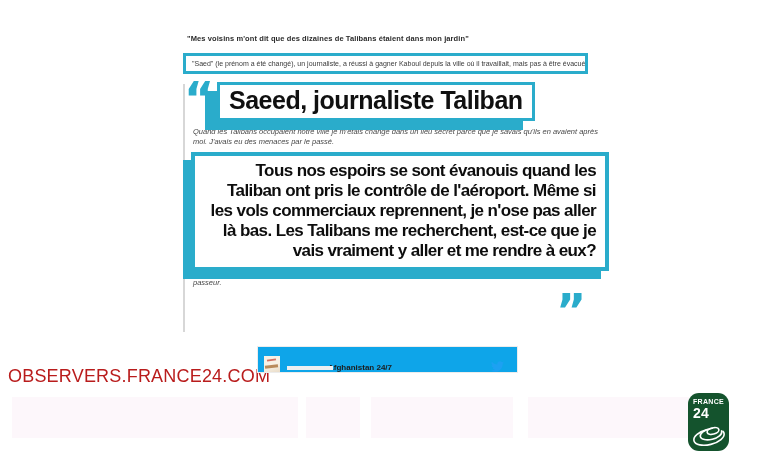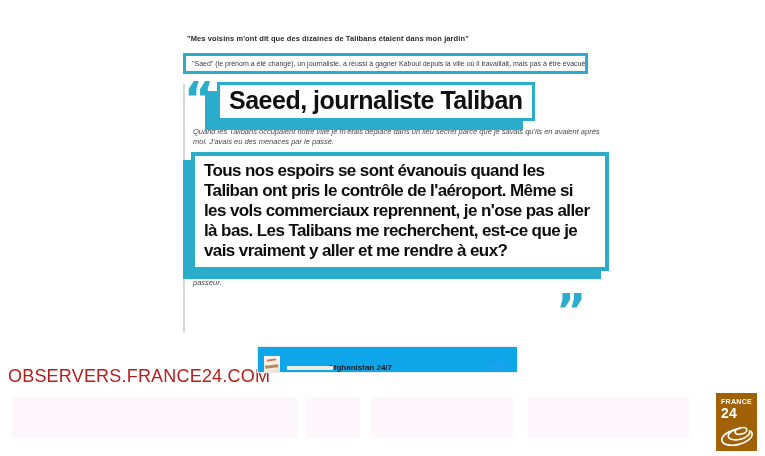--- a/index.html
+++ b/index.html
@@ -64,20 +64,21 @@
 
   
   .pull-box{
     left:191px;top:152px;width:392px;box-sizing:content-box;
     background:#fff;border:4px solid #2aaccb;
     box-shadow:-8px 8px 0 0 #2aaccb;
     padding:5px 9px 6px 9px;
     font-size:17px;font-weight:bold;color:#0d0d0d;
     line-height:20px;letter-spacing:-0.6px;
     z-index:2;
+    text-align:right;
   }
 
   
   .tweet-card{
     left:257px;top:346px;width:261px;height:27px;box-sizing:border-box;
     background:#0ea5e9;border:1px solid #ececec;
     display:flex;align-items:flex-end;z-index:2;gap:41px;
   }
   .tweet-avatar{
     width:16px;height:16px;margin-left:6px;flex:0 0 auto;
@@ -105,22 +106,22 @@
   .pink{
     top:397px;height:41px;background:#fdf7fb;z-index:1;
   }
   .pink.b1{left:12px;width:286px;}
   .pink.b2{left:306px;width:54px;}
   .pink.b3{left:371px;width:142px;}
   .pink.b4{left:528px;width:161px;}
 
   
   .f24{
-    left:716px;top:393px;width:41px;height:58px;
-    background:#a16207;z-index:4;
+    left:688px;top:393px;width:41px;height:58px;
+    background:#14532d;z-index:4;border-radius:11px;
   }
   .f24 .t1{
     position:absolute;left:5px;top:5px;
     font-size:7px;font-weight:bold;color:#fff;letter-spacing:0.3px;
   }
   .f24 .t2{
     position:absolute;left:5px;top:12px;
     font-size:14px;font-weight:bold;color:#fff;letter-spacing:0.3px;
   }
   .f24 svg{position:absolute;right:1px;bottom:2px;}
@@ -135,21 +136,21 @@
 </div>
 
 <div class="abs vline"></div>
 
 <div class="abs quote-mark quote-open">“</div>
 
 <div class="abs headline-box">
   <span>Saeed, journaliste Taliban</span>
 </div>
 
-<div class="abs para para1">Quand les Talibans occupaient notre ville je m'étais déplacé dans un lieu secret parce que je savais qu'ils en avaient après moi. J'avais eu des menaces par le passé.</div>
+<div class="abs para para1">Quand les Talibans occupaient notre ville je m'étais changé dans un lieu secret parce que je savais qu'ils en avaient après moi. J'avais eu des menaces par le passé.</div>
 
 <div class="abs pull-box">
   <span>Tous nos espoirs se sont évanouis quand les Taliban ont pris le contrôle de l'aéroport. Même si les vols commerciaux reprennent, je n'ose pas aller là bas. Les Talibans me recherchent, est-ce que je vais vraiment y aller et me rendre à eux?</span>
 </div>
 
 <div class="abs para para2">Je n'ai aucun espoir. Mais je ferai n'importe quoi pour sauver ma vie. Si je dois, je tenterai de passer la frontière avec un passeur.</div>
 
 <div class="abs quote-mark quote-close">”</div>
 
 <div class="abs tweet-card">

